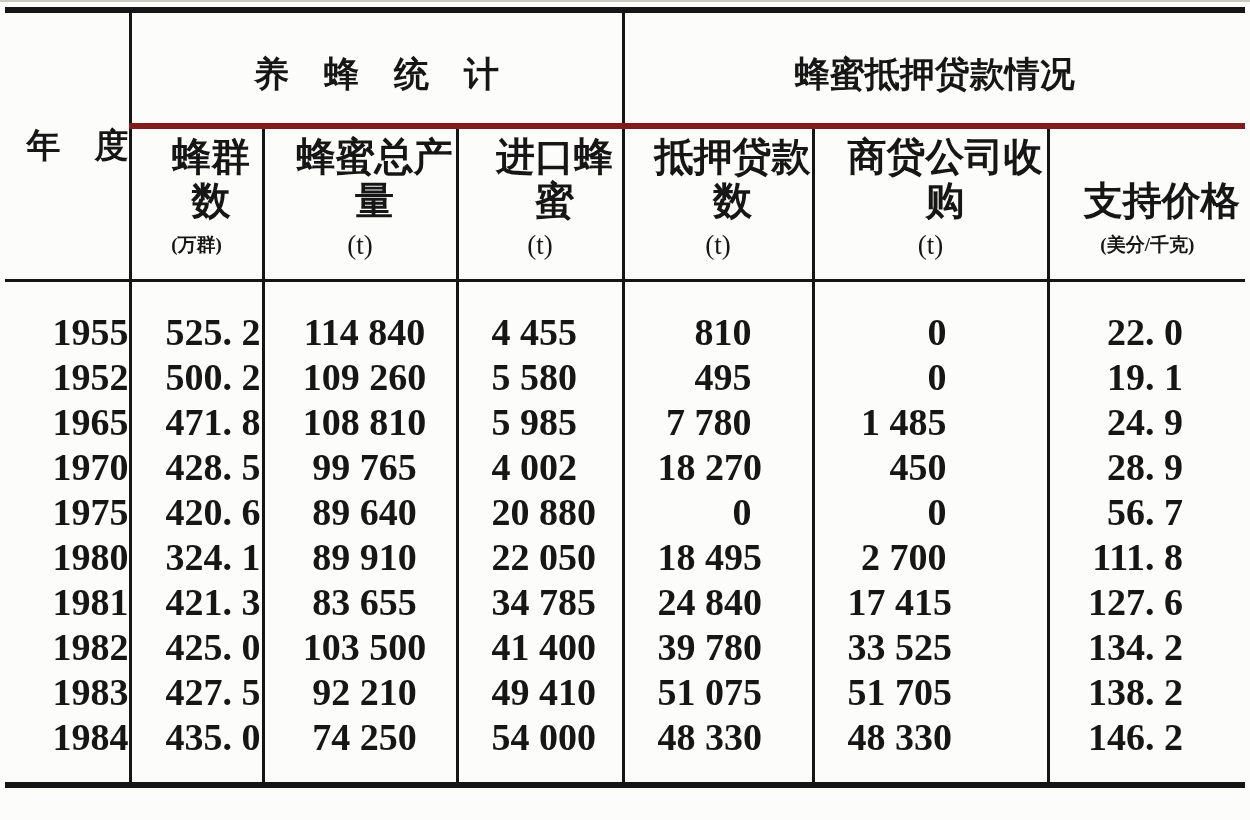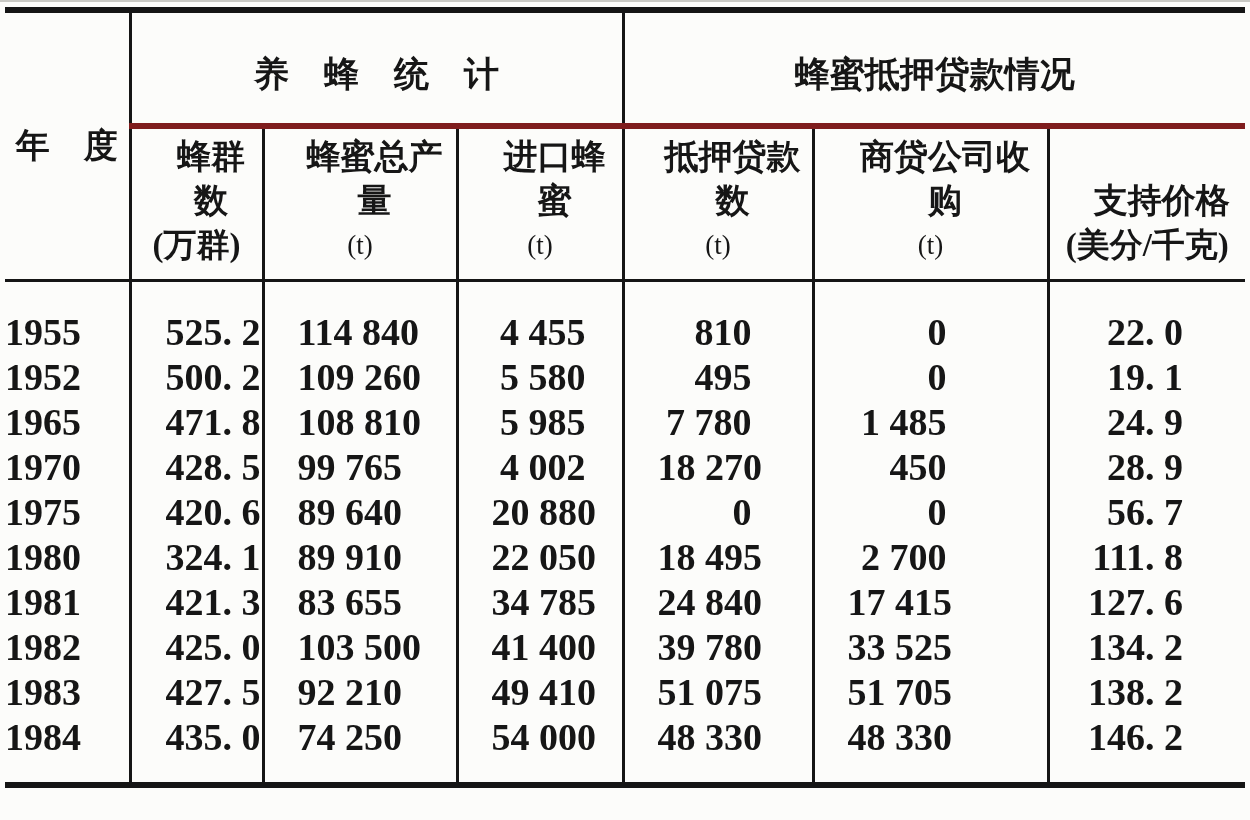--- a/index.html
+++ b/index.html
@@ -24,56 +24,56 @@
     border-bottom: 6px solid #151515;
   }
   col.w1 { width: 125px; } col.w2 { width: 133px; } col.w3 { width: 194px; }
   col.w4 { width: 166px; } col.w5 { width: 190px; } col.w6 { width: 235px; }
   col.w7 { width: 197px; }
 
   th, td { padding: 0; font-weight: bold; }
 
   th.year-head {
     font-size: 34px;
-    text-align: center; vertical-align: middle;
+    text-align: right; vertical-align: middle;
     border-bottom: 3px solid #151515;
   }
   th.group {
     height: 98px;
     font-size: 35px;
     text-align: center; vertical-align: middle;
     padding-top: 12px;
     border-left: 3px solid #151515;
     border-bottom: 6px solid #7f1d1d;
   }
   tr.subhead th {
     height: 138px;
     border-left: 3px solid #151515;
     border-bottom: 3px solid #151515;
     text-align: center; vertical-align: bottom;
     padding-bottom: 12px;
   }
-  .h-name { font-size: 34px; line-height: 44px; margin-left: 29px; }
-  .h-unit { font-size: 33px; line-height: 44px; }
+  .h-name { font-size: 39px; line-height: 44px; margin-left: 29px; }
+  .h-unit { font-size: 19px; line-height: 44px; }
   .h-unit.u-latin { font-size: 27px; font-weight: normal; }
 
   tbody td {
     height: 45px;
     font-size: 38px;
     line-height: 45px;
     white-space: nowrap;
   }
   tbody td + td { border-left: 3px solid #151515; padding-left: 33px; }
   tbody tr:first-child td { padding-top: 28px; }
   tbody tr:last-child td { padding-bottom: 22px; }
 
-  td.c1 { text-align: left; }
+  td.c1 { text-align: right; }
   td.c2 { text-align: center; }
-  td.c3 { text-align: left; padding-right: 24px; }
-  td.c4 { text-align: right; padding-right: 36px; }
+  td.c3 { text-align: center; padding-right: 24px; }
+  td.c4 { padding-right: 36px; }
   td.c5 { text-align: right; padding-right: 60px; }
   td.c6 { text-align: right; padding-right: 100px; }
   td.c7 { text-align: right; padding-right: 62px; margin-left: 28px; }
 </style>
 </head>
 <body>
 
 <div class="scan-edge-top"></div>
 
 <table class="doc-table">

